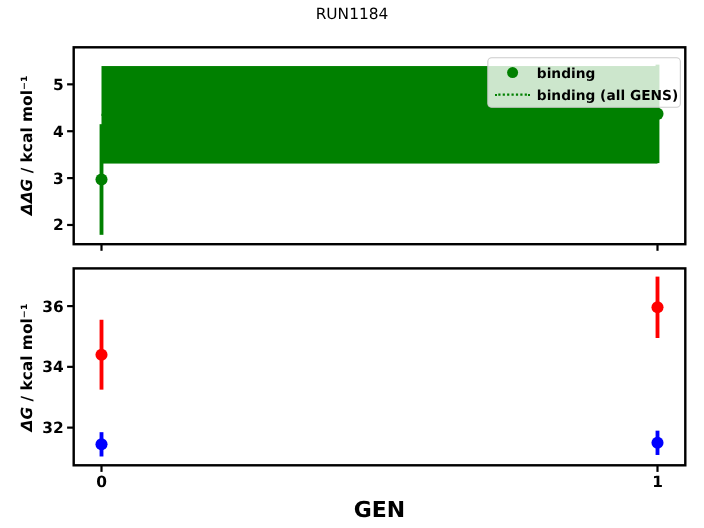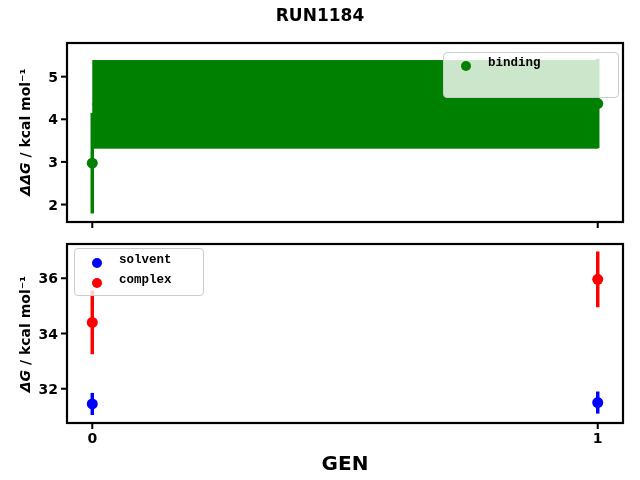--- a/index.html
+++ b/index.html
@@ -2,33 +2,33 @@
 <html><head>
 <meta charset="utf-8">
 <style>
   html,body{margin:0;padding:0;background:#fff;}
   *{box-sizing:border-box;}
   #fig{position:relative;width:640px;height:480px;background:#ffffff;overflow:hidden;
        font-family:"DejaVu Sans",sans-serif;color:#000;}
   #plot-svg{position:absolute;left:0;top:0;}
   #plot-svg text{font-family:"DejaVu Sans",sans-serif;}
   .title{position:absolute;top:5px;left:0;width:640px;text-align:center;
-         font-size:17px;font-weight:bold;}
+         font-size:14px;font-weight:normal;}
   .xlabel{position:absolute;left:67px;width:556px;top:451px;text-align:center;
           font-size:20px;font-weight:bold;}
   .ylabel{position:absolute;width:220px;height:18px;line-height:18px;text-align:center;
           font-size:14px;font-weight:bold;transform:rotate(-90deg);white-space:nowrap;}
   #ylabel-top{left:-85px;top:123px;}
   #ylabel-bottom{left:-85px;top:325px;}
   .mathvar{font-style:italic;}
   .legend{position:absolute;background:rgba(255,255,255,0.8);border:1px solid #cccccc;
           border-radius:4px;padding:3px 6px 3px 0;}
   #legend-top{left:443px;top:52px;width:176px;height:46px;}
   #legend-bottom{left:74px;top:248px;width:130px;height:48px;padding-top:4px;}
-  .lrow{display:flex;height:20px;font-family:Liberation Mono, monospace;}
+  .lrow{display:flex;align-items:center;height:20px;}
   .lswatch{flex:0 0 44px;width:44px;display:flex;justify-content:center;align-items:center;}
   .ldot{width:10px;height:10px;border-radius:50%;background:#000;}
   .lline{width:32px;height:0;border-top:2.5px dotted #000;}
   .ltext{font-size:12.5px;font-weight:bold;white-space:nowrap;}
 </style>
 </head>
 <body>
 
 <div id="fig">
 
@@ -79,30 +79,22 @@
 
   <div class="xlabel">GEN</div>
 
   <div class="legend" id="legend-top">
     <div class="lrow">
       <span class="lswatch">
           <span class="ldot" style="background: rgb(0, 128, 0);"></span>
         </span>
       <span class="ltext">binding</span>
     </div>
+    <div class="lrow">
+      <span class="lswatch">
+          <span class="lline" style="border-top-color: rgb(0, 128, 0);"></span>
+        </span>
+      <span class="ltext">binding (all GENS)</span>
+    </div>
   </div>
 
-  <div class="legend" id="legend-bottom">
-    <div class="lrow">
-      <span class="lswatch">
-          <span class="ldot" style="background: rgb(0, 0, 255);"></span>
-        </span>
-      <span class="ltext">solvent</span>
-    </div>
-    <div class="lrow">
-      <span class="lswatch">
-          <span class="ldot" style="background: rgb(255, 0, 0);"></span>
-        </span>
-      <span class="ltext">complex</span>
-    </div>
-  </div>
 
 </div>
 
 </body></html>

